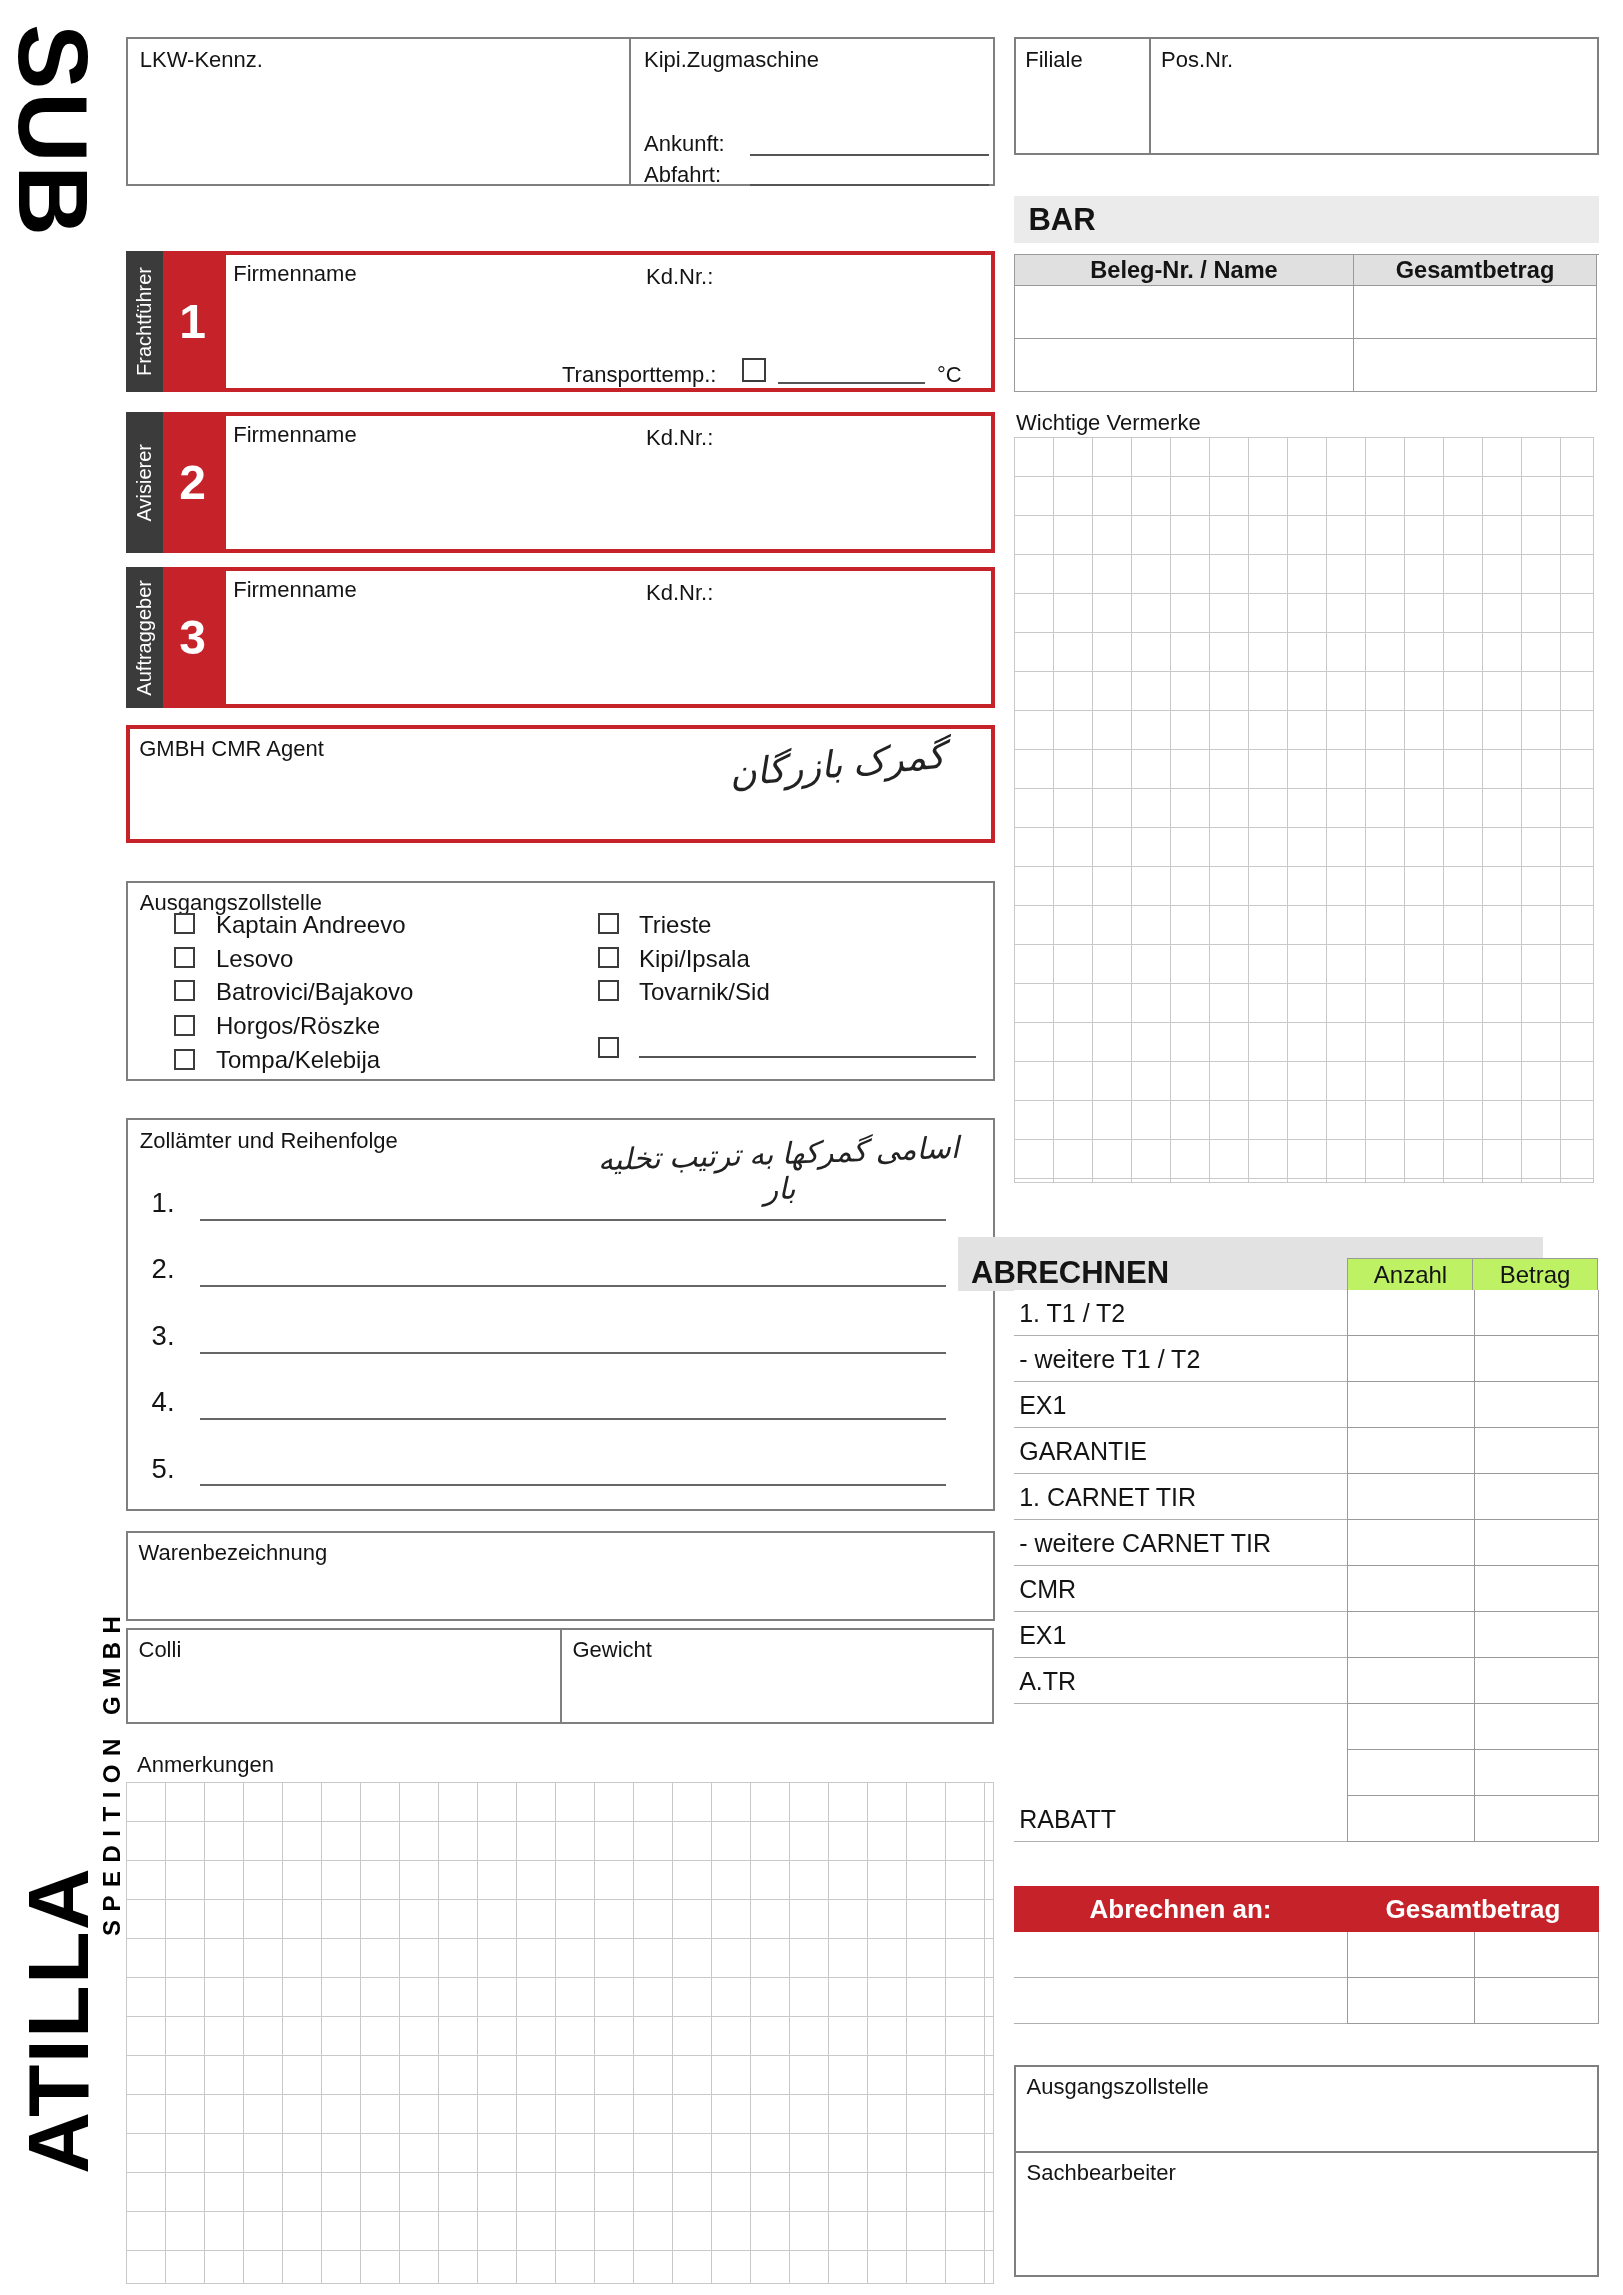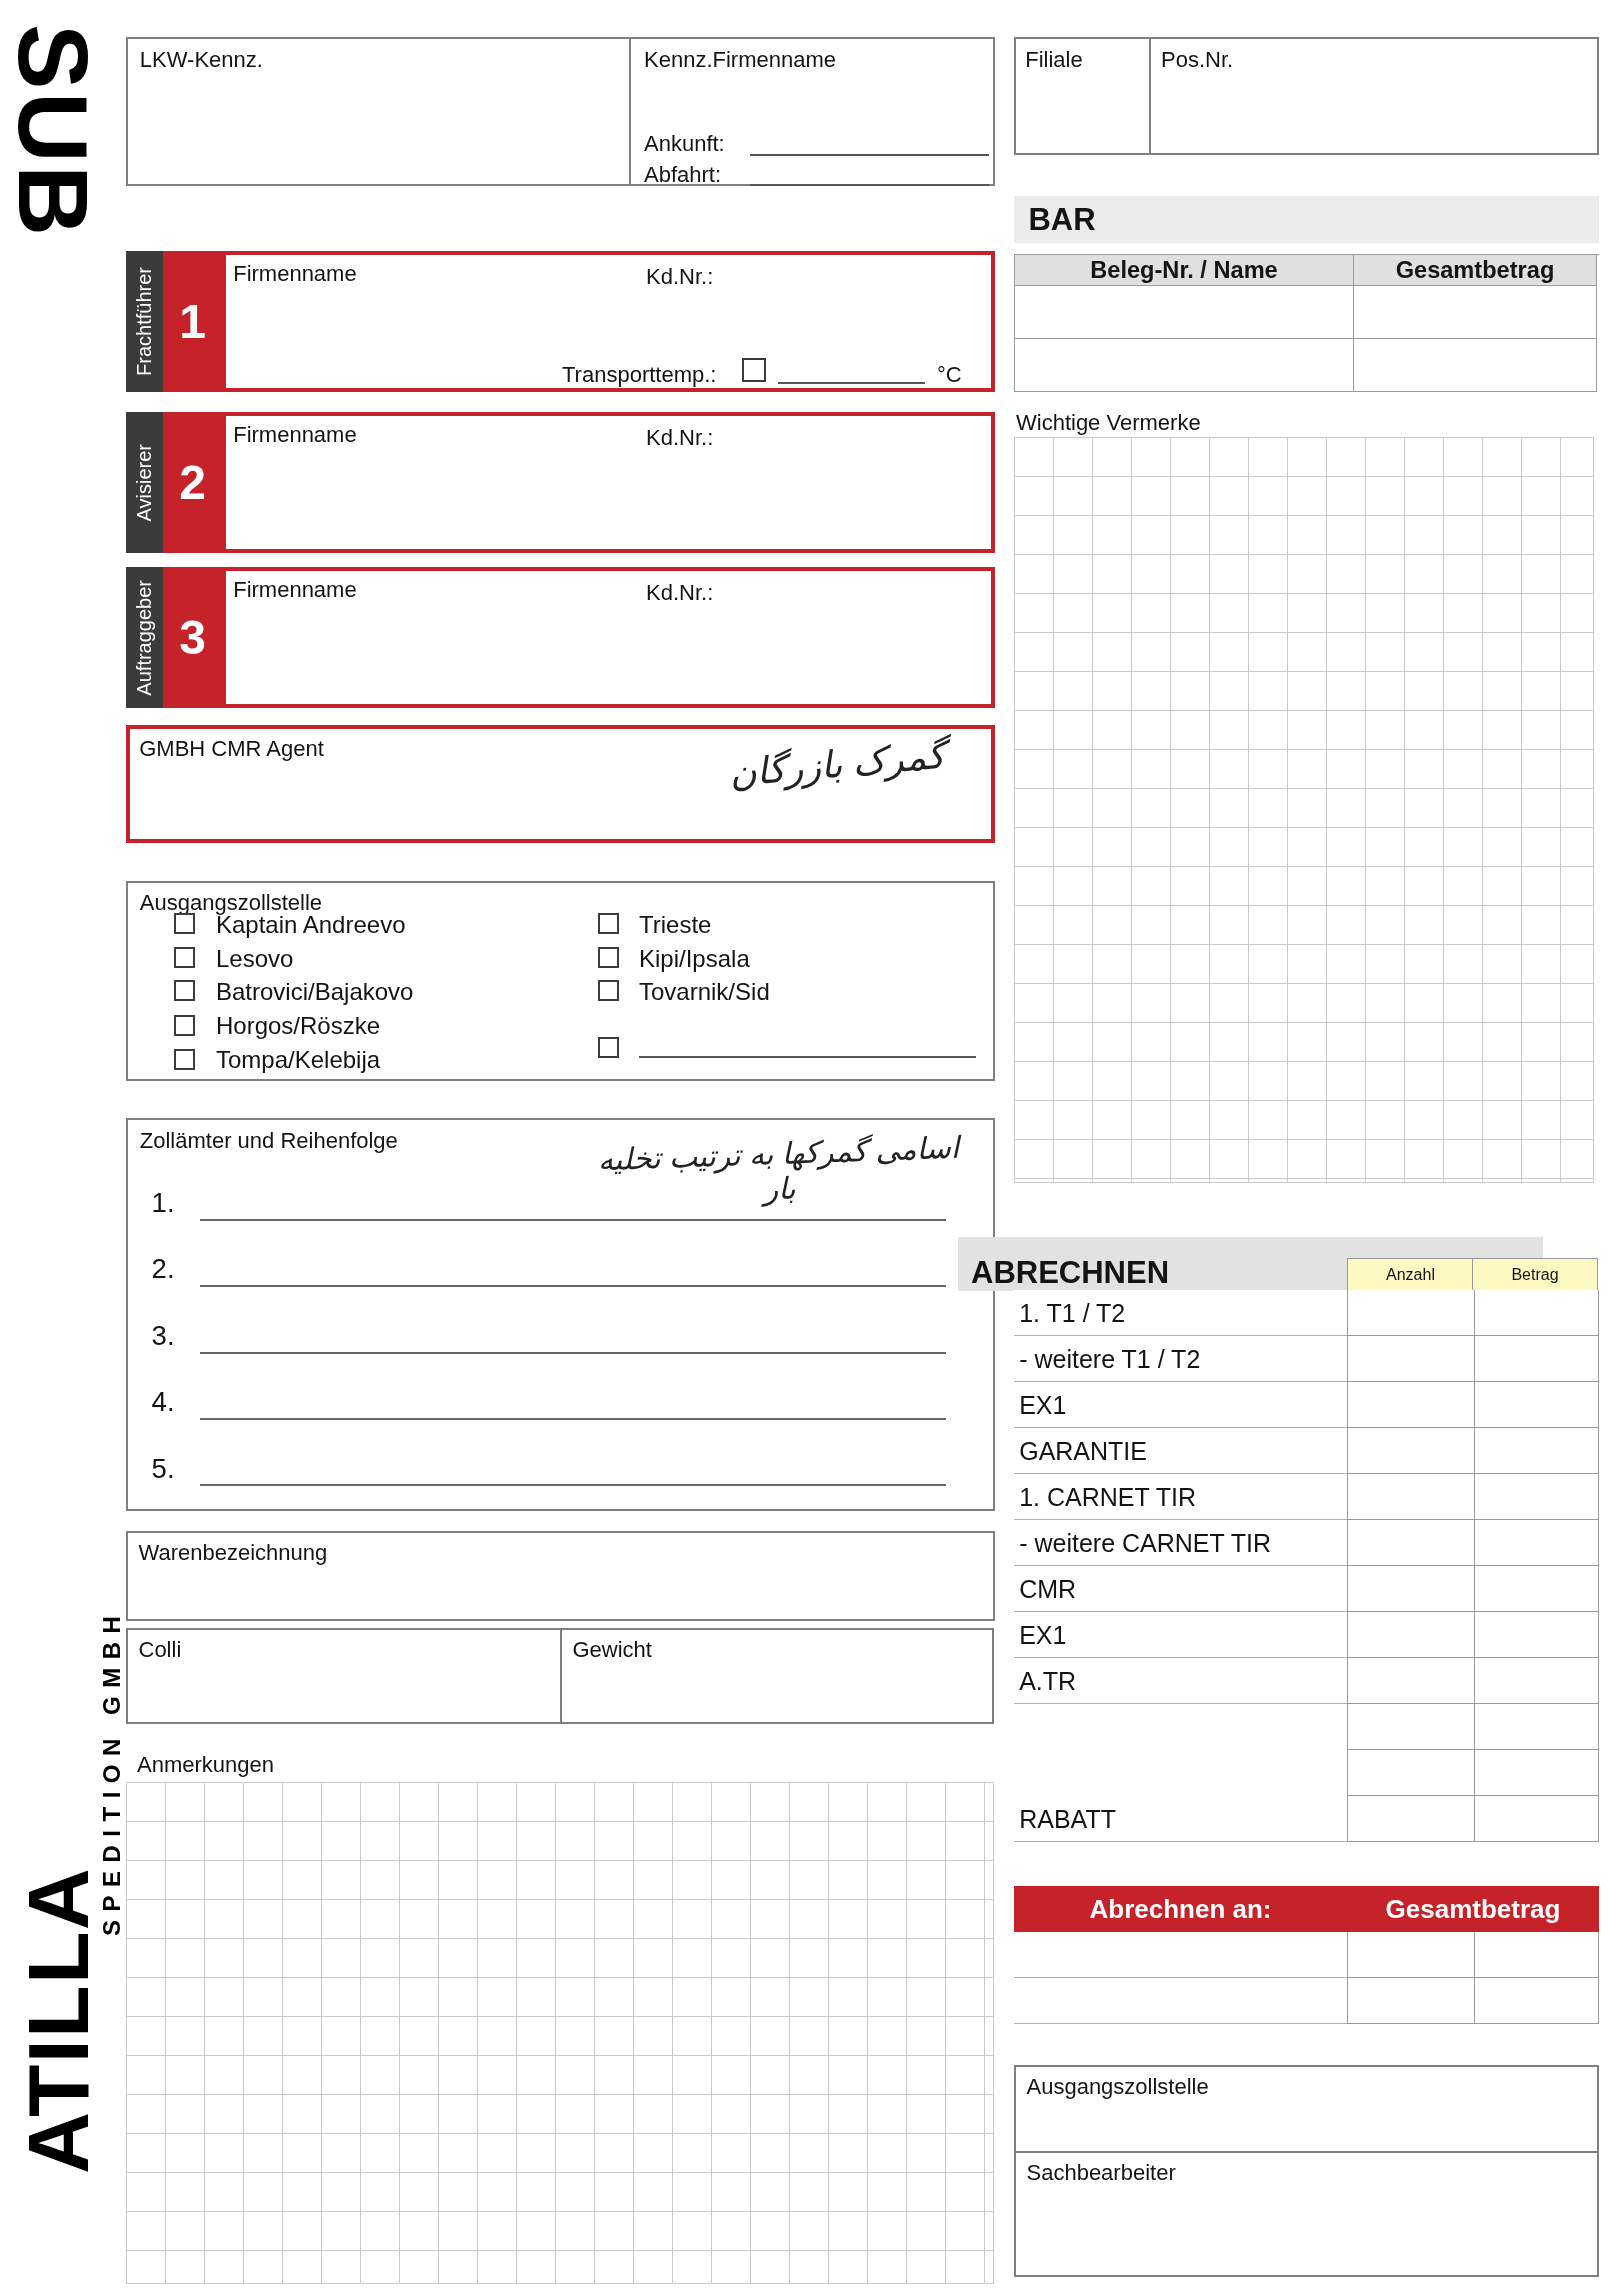--- a/index.html
+++ b/index.html
@@ -60,21 +60,21 @@
 
   
   .zl-num { font-size:27.5px; }
   .zl-line { border-bottom:2px solid #666; height:0; }
 
   
   .hand { font-style:italic; color:#222; direction:rtl; }
 
   
   .ab-band { background:#e2e2e2; }
-  .ab-head-cell { background:#fef9c3; border:1.3px solid #9a9a9a; font-size:16px;
+  .ab-head-cell { background:#bef264; border:1.3px solid #9a9a9a; font-size:24px;
                   display:flex; align-items:center; justify-content:center; }
   .ab-row { display:flex; height:46px; }
   .ab-label { width:333px; font-size:25px; padding:9.2px 0 0 5.2px; border-bottom:1.3px solid #b0b0b0; background:#fff; }
   .ab-label.noline { border-bottom-color:transparent; }
   .ab-cell { width:127px; border-left:1.3px solid #9a9a9a; border-bottom:1.3px solid #9a9a9a; background:#fff; }
   .ab-cell:last-child { border-right:1.3px solid #9a9a9a; width:125px; }
   .red-row { background:#c5222a; color:#fff; display:flex; font-size:26px; font-weight:bold; }
   .red-left { width:333px; display:flex; align-items:center; justify-content:center; }
   .red-right { flex:1; display:flex; align-items:center; justify-content:center; }
 </style>
@@ -88,21 +88,21 @@
     <div class="rot atilla-text">ATILLA</div>
   </div>
   <div class="abs" style="left:98px; top:1936px;">
     <div class="rot sped-text">SPEDITION GMBH</div>
   </div>
 
   <div class="abs gbox" style="left:126px; top:37px; width:869px; height:149px;">
     <div class="abs vline" style="left:501px;"></div>
     <div class="abs label" style="left:11.8px; top:7.9px;">LKW-Kennz.</div>
     <div class="abs" style="left:0; top:33px; width:497px; height:113px;"></div>
-    <div class="abs label" style="left:516px; top:7.9px;">Kennz.Firmenname</div>
+    <div class="abs label" style="left:516px; top:7.9px;">Kipi.Zugmaschine</div>
     <div class="abs label" style="left:516px; top:92px;">Ankunft:</div>
     <div class="abs fill-line" style="left:622px; top:115px; width:239px;"></div>
     <div class="abs label" style="left:516px; top:123px;">Abfahrt:</div>
     <div class="abs fill-line" style="left:622px; top:145px; width:239px;"></div>
   </div>
 
   <div class="abs gbox" style="left:1014px; top:37px; width:585px; height:118px;">
     <div class="abs vline" style="left:133px;"></div>
     <div class="abs label" style="left:9.2px; top:7.9px;">Filiale</div>
     <div class="abs" style="left:0; top:33px; width:131px; height:81px;"></div>

